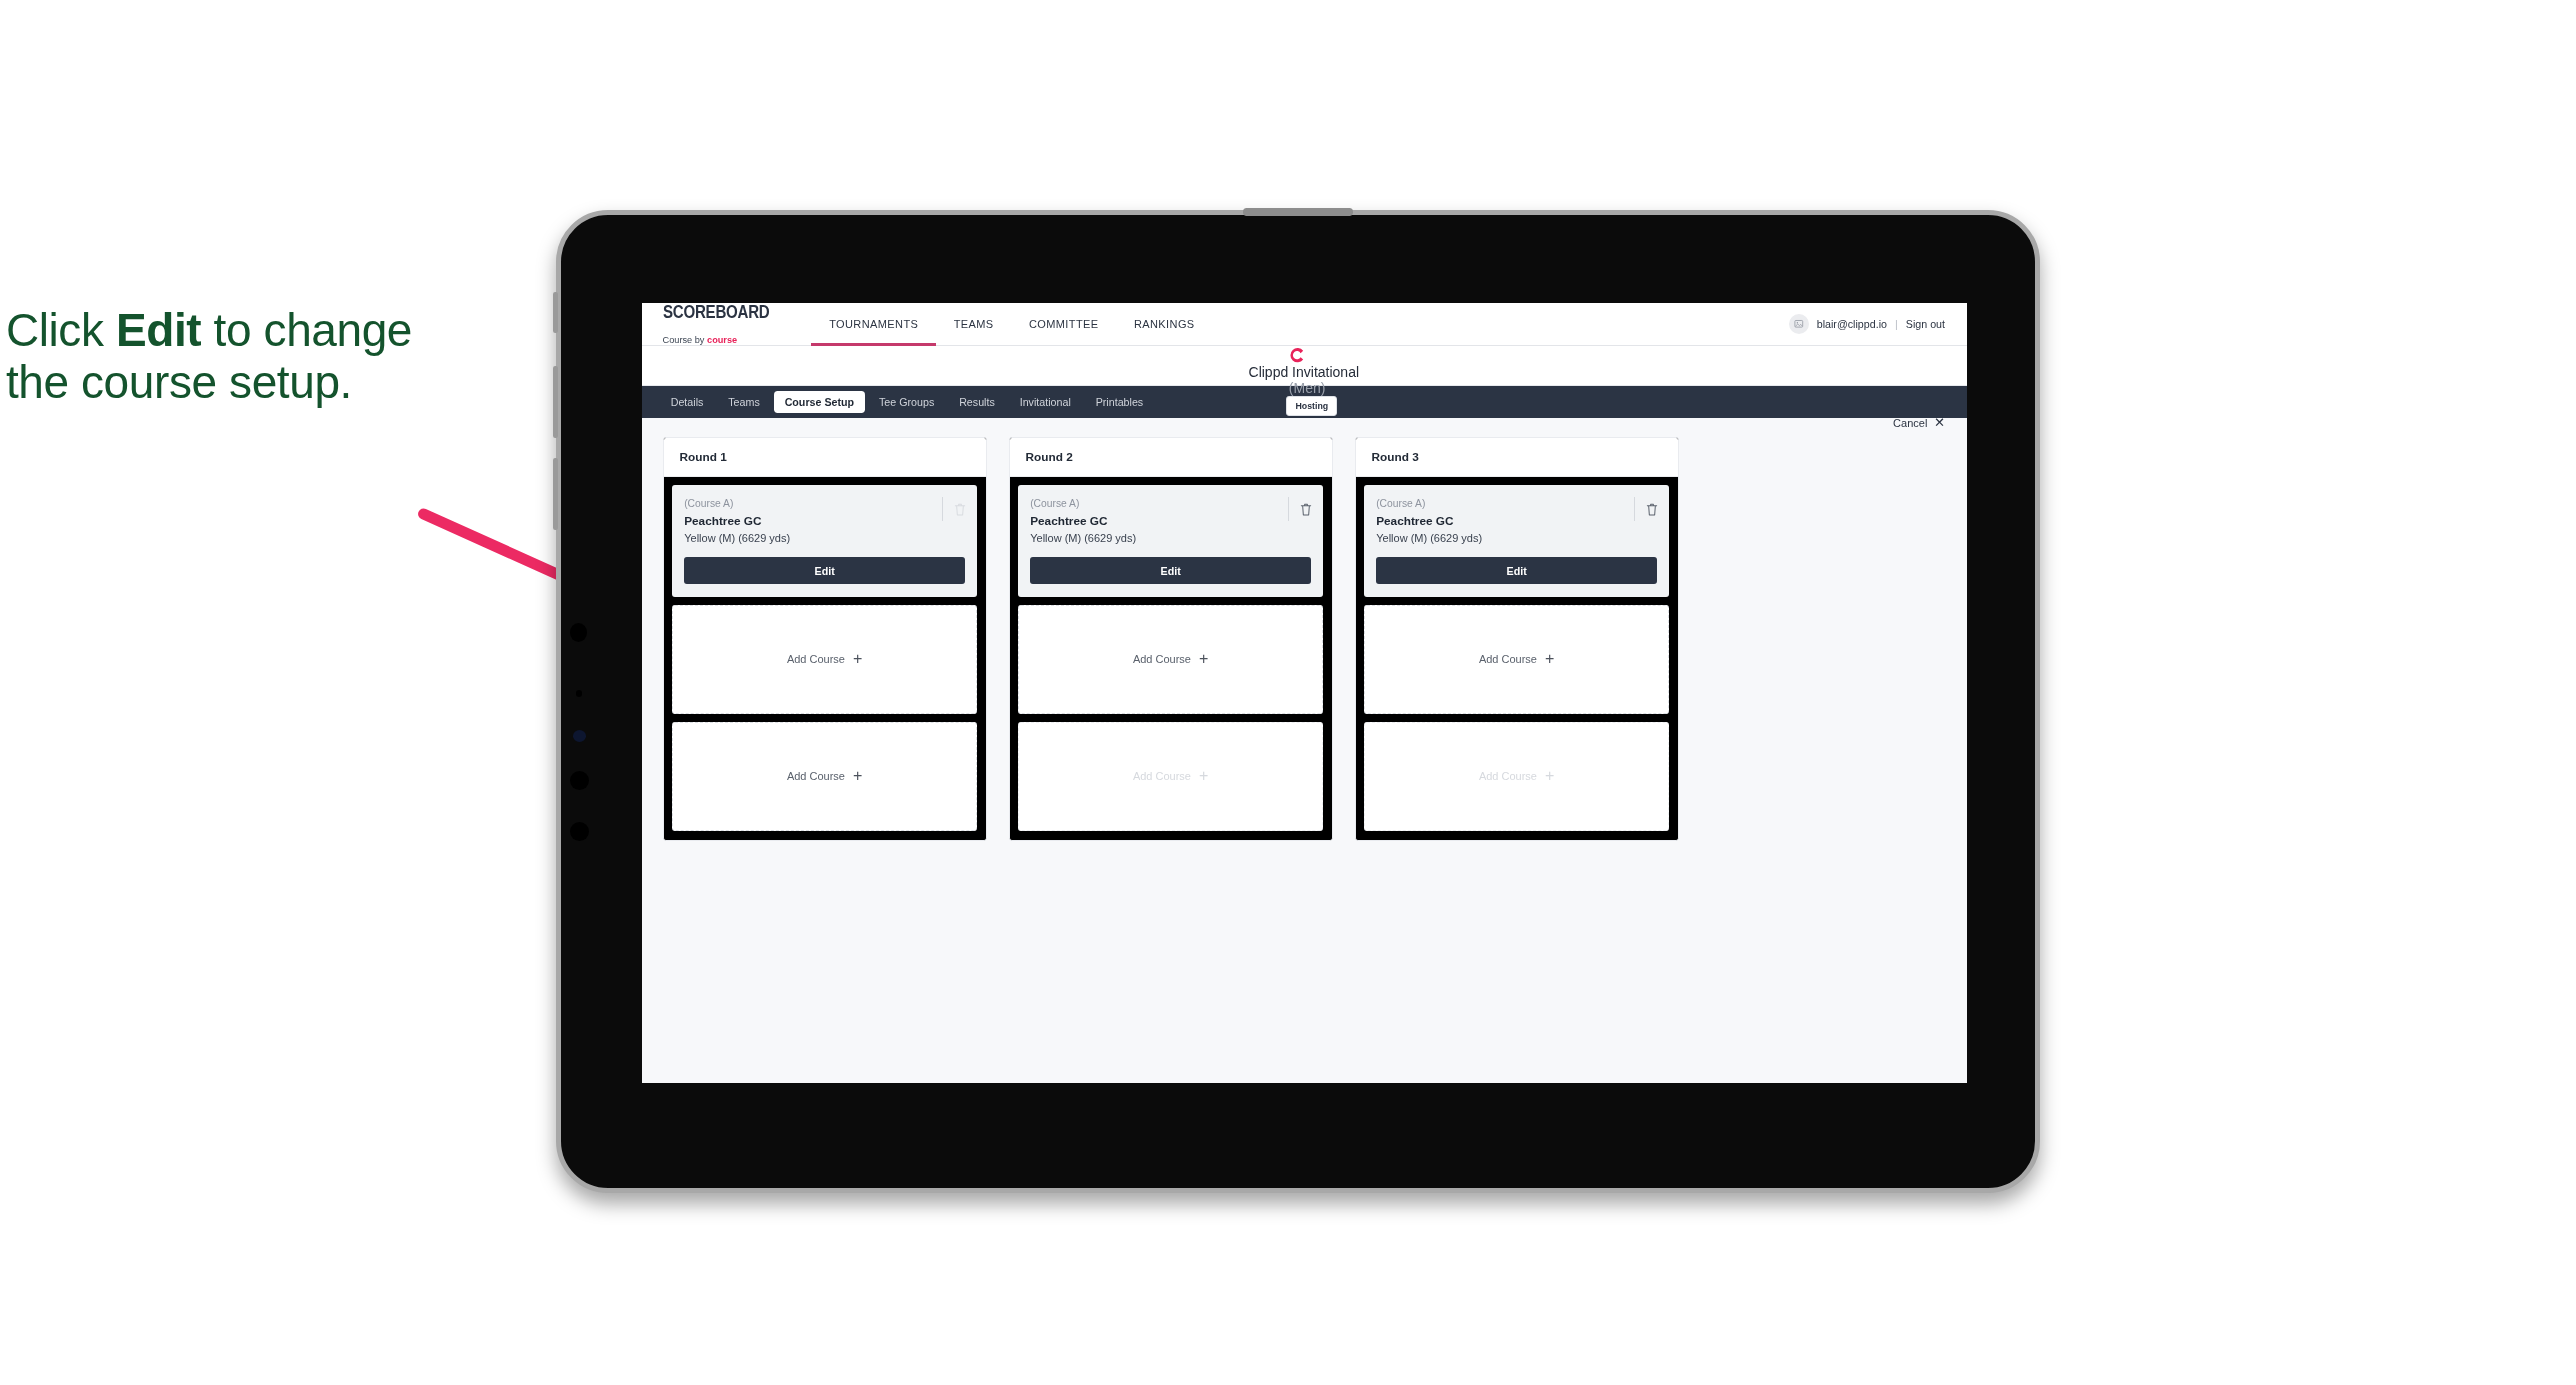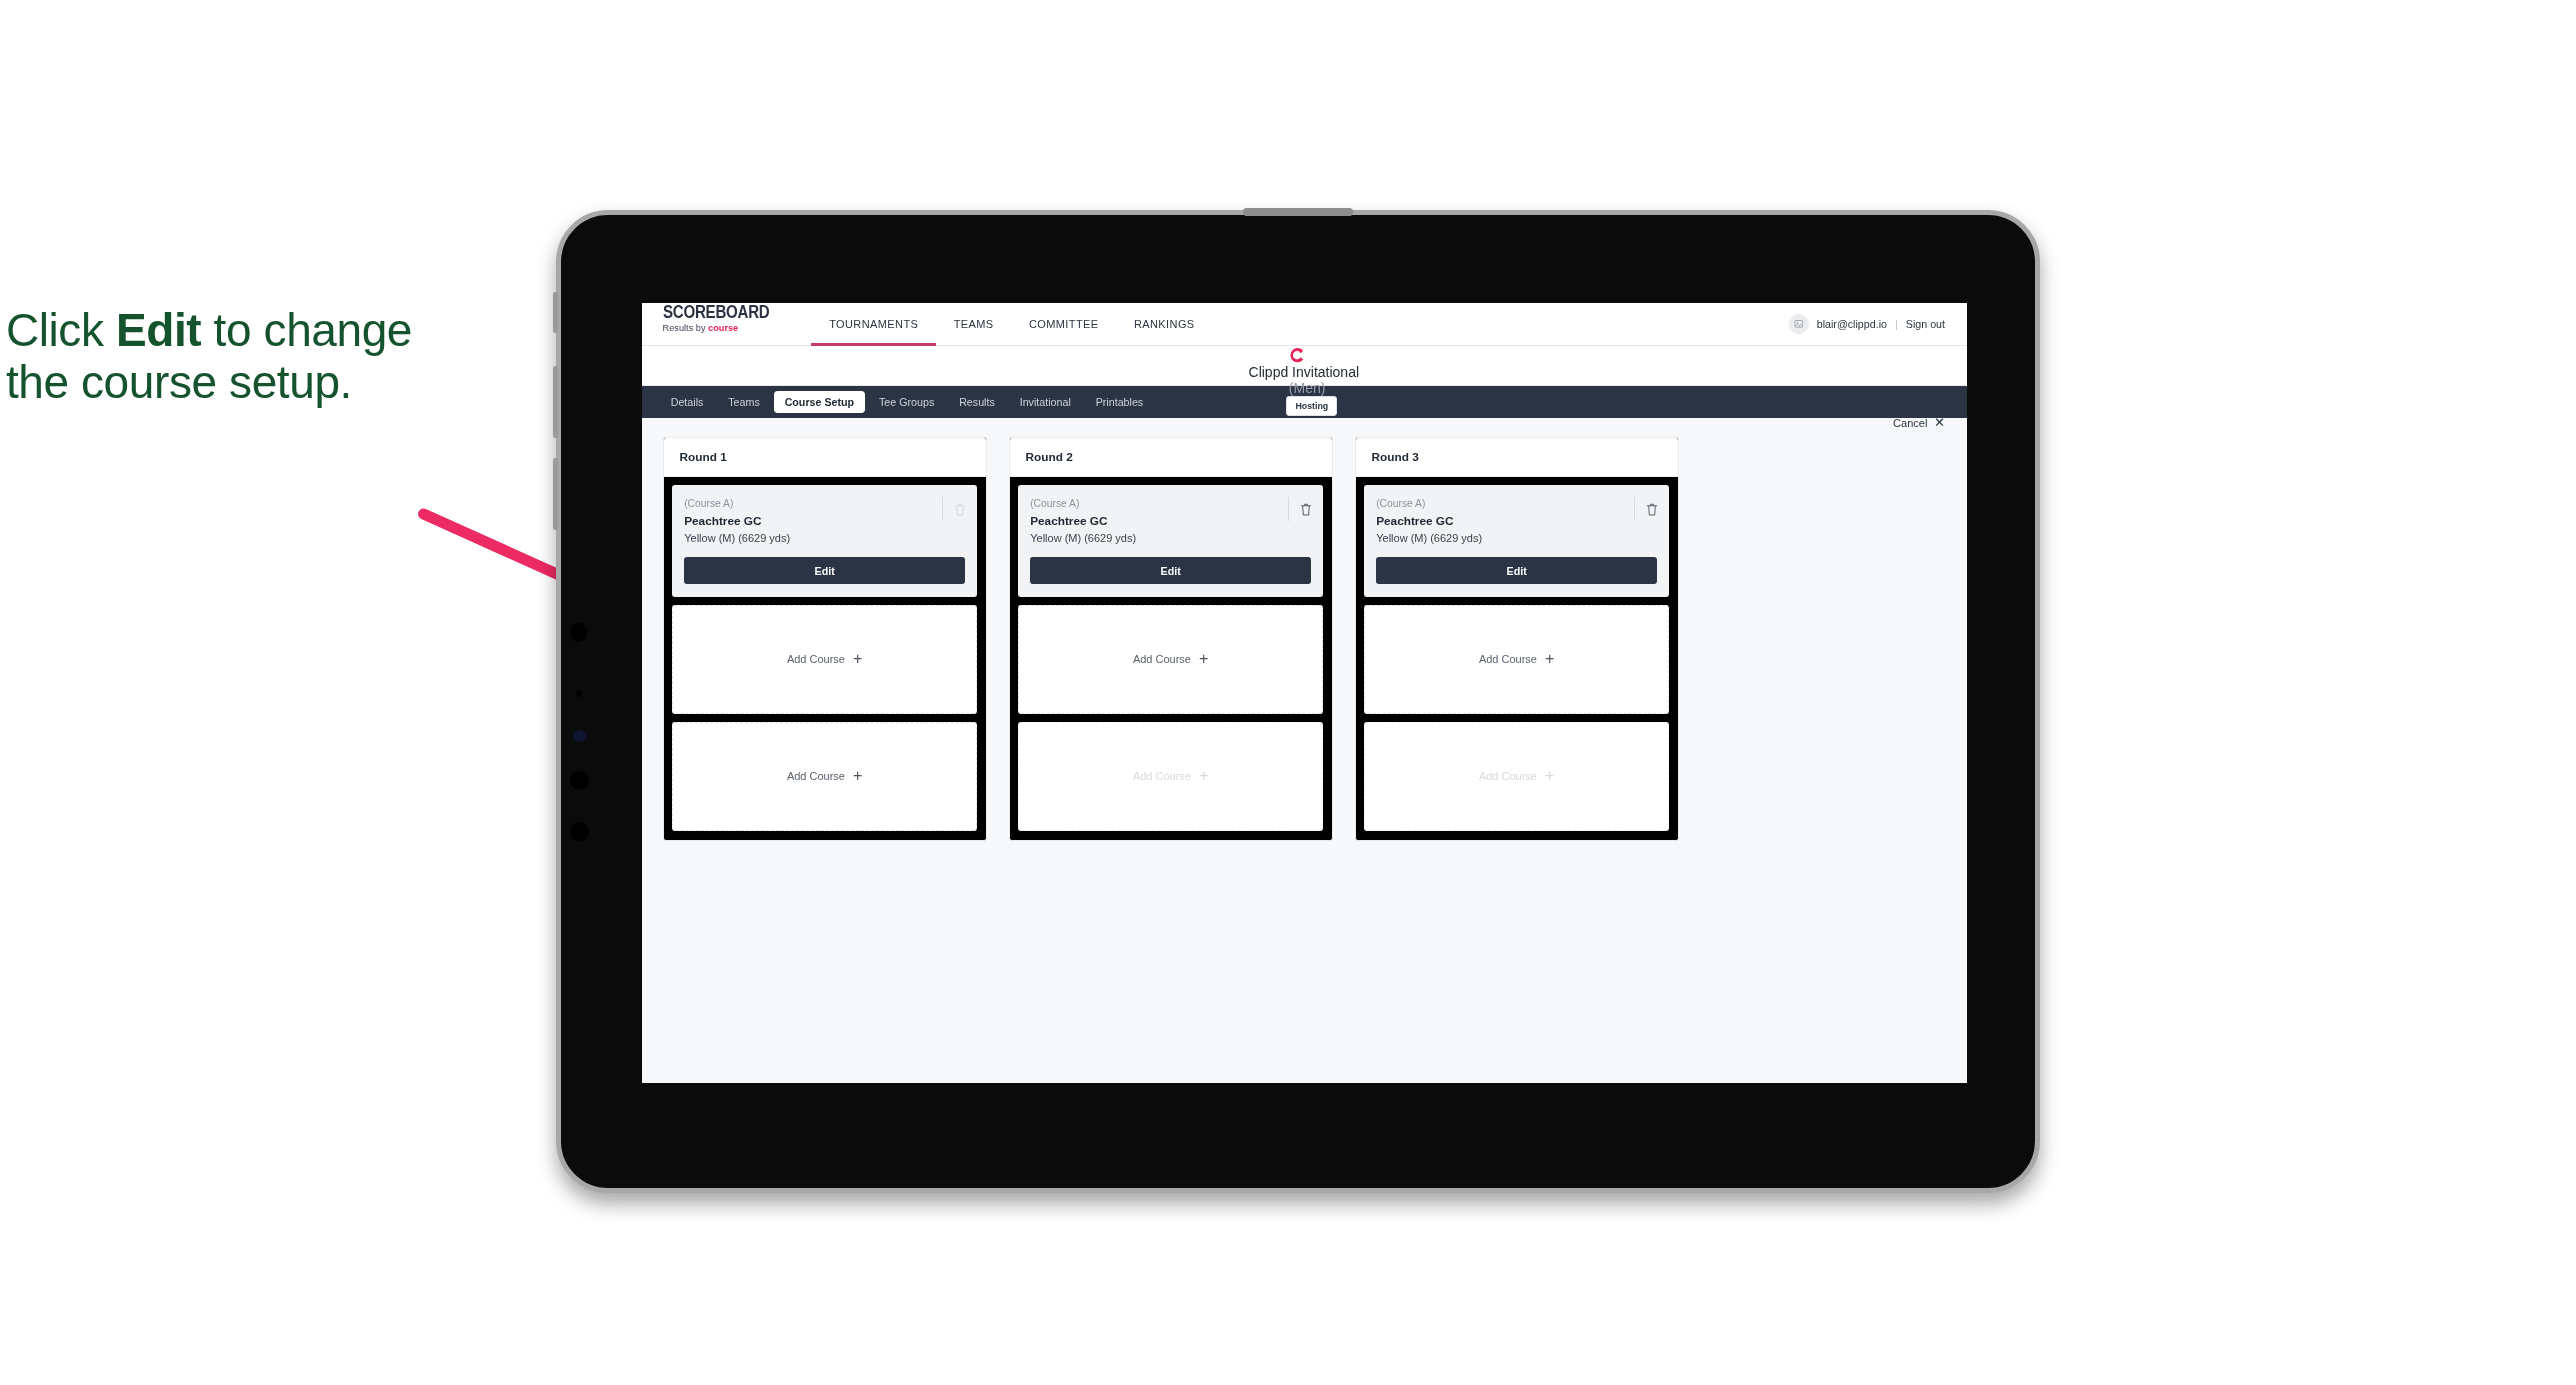--- a/index.html
+++ b/index.html
@@ -66,21 +66,21 @@
   }
 
   
   .topbar {
     height: 43px; background: #ffffff;
     display: flex; align-items: stretch;
     border-bottom: 0.7px solid #e3e5e9;
     position: relative;
   }
   .brand {
-    display: flex; flex-direction: column; justify-content: flex-start;
+    display: flex; flex-direction: column; justify-content: space-between;
     padding: 0 19px 0 20.6px; min-width: 136px;
   }
   .brand-title {
     font-size: 18.4px; font-weight: 700; color: #2b3342;
     letter-spacing: -0.3px; line-height: 1;
     transform: scaleX(0.82); transform-origin: left center;
     font-family: "Liberation Sans Narrow", "Liberation Sans", sans-serif;
   }
   .brand-sub {
     font-size: 9.2px; color: #3d4654; margin-top: 2.9px; line-height: 1;
@@ -219,21 +219,21 @@
     <div class="dot-btn db2"></div>
     <div class="dot-btn db3"></div>
     <div class="dot-btn db4"></div>
     <div class="dot-btn db5"></div>
 
     <div class="screen">
 
       <div class="topbar">
         <div class="brand">
           <div class="brand-title">SCOREBOARD</div>
-          <div class="brand-sub"><span>Results by </span><span class="pink">course</span></div>
+          <div class="brand-sub"><span>Course by </span><span class="pink">course</span></div>
         </div>
 
         <div class="mainnav">
           <div class="navitem active">TOURNAMENTS</div>
           <div class="navitem">TEAMS</div>
           <div class="navitem">COMMITTEE</div>
           <div class="navitem">RANKINGS</div>
         </div>
 
         <div class="topright">

